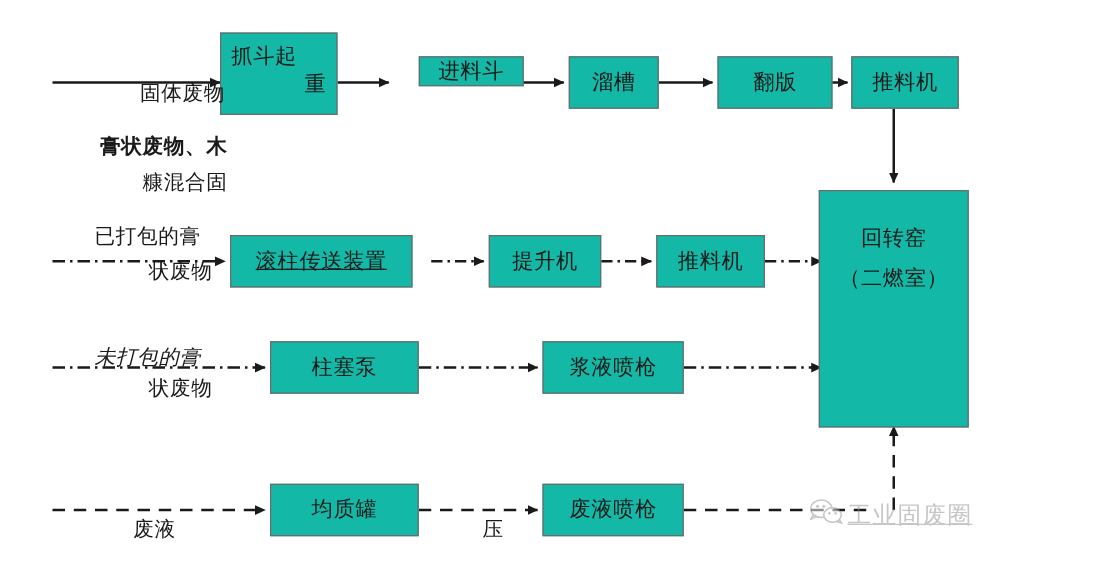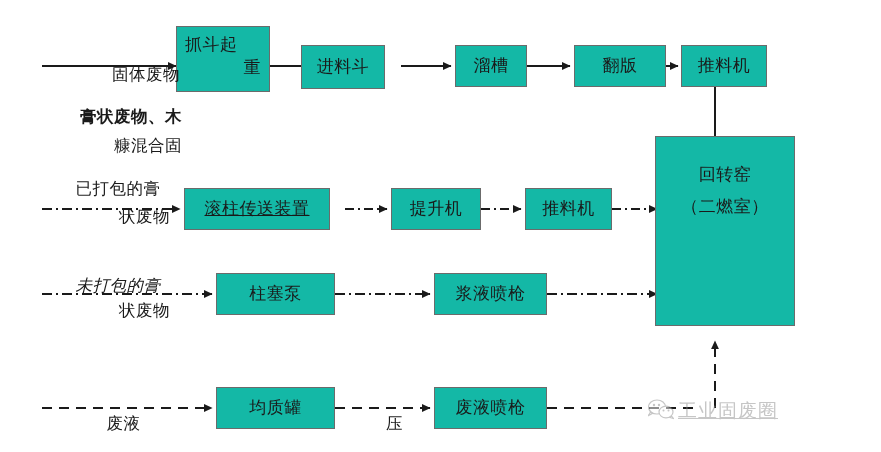--- a/index.html
+++ b/index.html
@@ -112,21 +112,21 @@
     <line x1="335" y1="408" x2="430" y2="408" stroke="#1a1a1a" stroke-width="2" stroke-dasharray="10,7" marker-end="url(#ah)"></line>
     <line x1="547" y1="408" x2="700" y2="408" stroke="#1a1a1a" stroke-width="2" stroke-dasharray="10,7"></line>
     <line x1="715" y1="408" x2="715" y2="341" stroke="#1a1a1a" stroke-width="2" stroke-dasharray="10,7" marker-end="url(#ah)"></line>
   </svg>
 
   <div class="node tall" style="left:176px; top:26px; width:94px; height:66px;">
     <span class="l1">抓斗起</span>
     <span class="l2">重</span>
   </div>
 
-  <div class="node" style="left:301px; top:45px; width:84px; height:44px;text-align:right;">
+  <div class="node" style="left:335px; top:45px; width:84px; height:24px;text-align:right;">
     <span>进料斗</span>
   </div>
 
   <div class="node" style="left:455px; top:45px; width:72px; height:42px;">
     <span>溜槽</span>
   </div>
 
   <div class="node" style="left:574px; top:45px; width:92px; height:42px;">
     <span>翻版</span>
   </div>
@@ -156,21 +156,21 @@
   </div>
 
   <div class="node" style="left:216px; top:387px; width:119px; height:42px;">
     <span>均质罐</span>
   </div>
 
   <div class="node" style="left:434px; top:387px; width:113px; height:42px;">
     <span>废液喷枪</span>
   </div>
 
-  <div class="node kiln" style="left:655px; top:136px; width:140px; height:190px;">
+  <div class="node kiln" style="left:655px; top:152px; width:120px; height:190px;">
     <span class="kl">回转窑</span>
     <span class="kl">（二燃室）</span>
   </div>
 
   <div class="label c" style="left:45px; top:36px; width:135px;">
     <span>固体废物</span>
   </div>
   <div class="label c" style="left:42px; top:78px; width:140px;font-weight:bold;">
     <span>膏状废物、木</span>
   </div>

